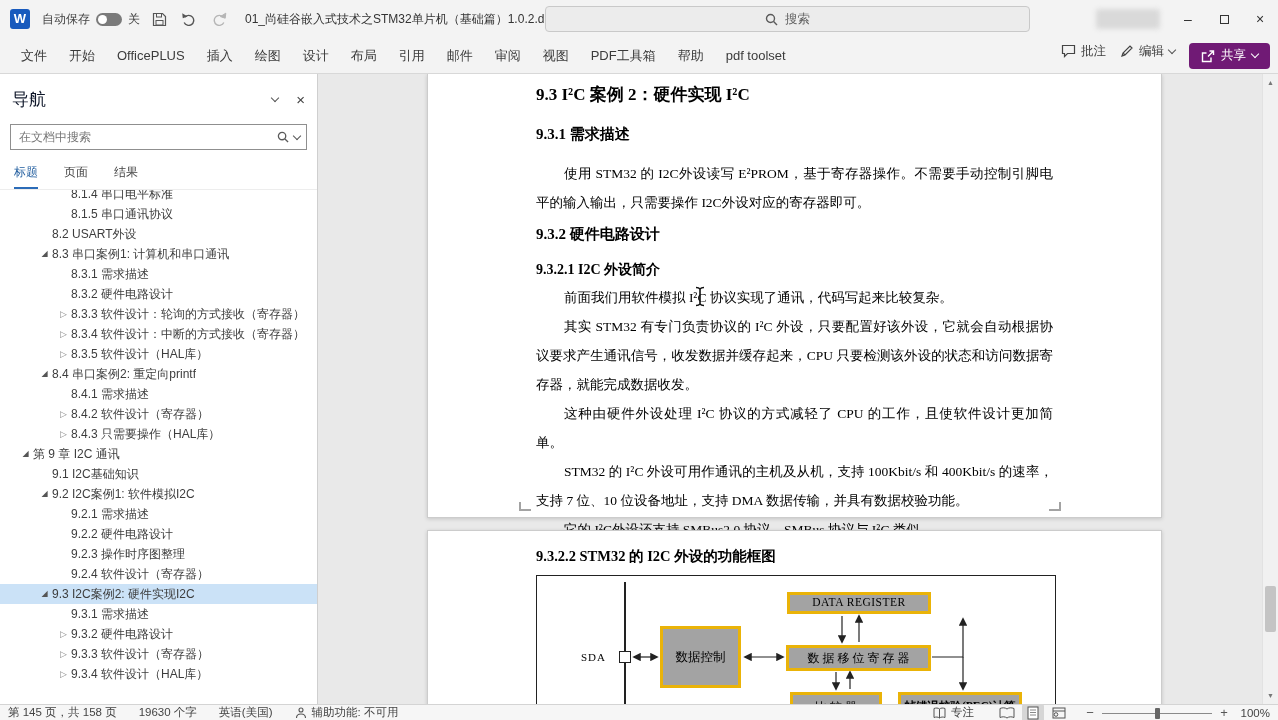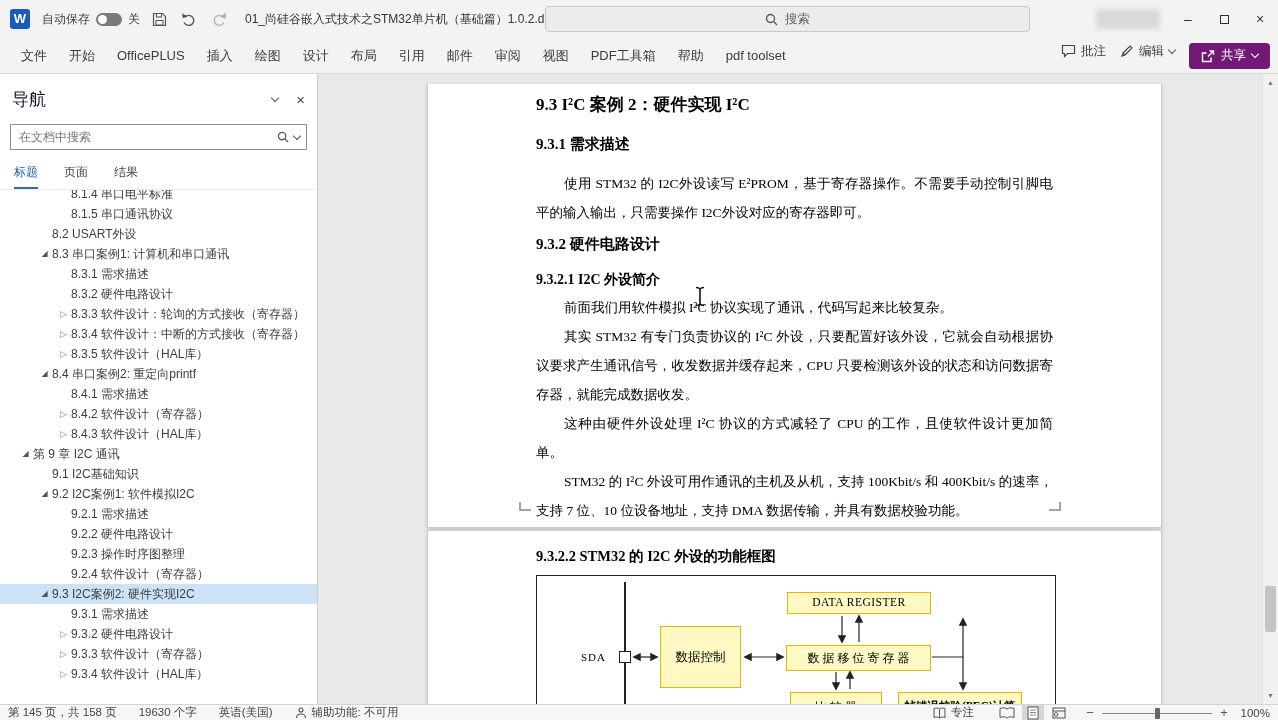--- a/index.html
+++ b/index.html
@@ -54,34 +54,34 @@
   .nav-item.clipped{margin-top:-9px}
   .nav-item.selected{background:#cbe2f7}
   .nav-item .tri{width:15px;flex:none;font-size:8px;color:#555;text-align:center;line-height:20px}
   .nav-item .tri.col{color:#888;font-size:9px}
   .lvl1{padding-left:18px}.lvl2{padding-left:37px}.lvl3{padding-left:56px}
   .lbl{overflow:hidden;text-overflow:clip}
 
   
   .docarea{flex:1;position:relative;overflow:hidden;background:#e9e9e9}
   .page{position:absolute;left:109px;width:735px;background:#fff;border:1px solid #cccccc;box-shadow:0 1px 4px rgba(0,0,0,.16)}
-  .page1{top:10px;height:444px;border-top:none}
+  .page1{top:0;height:444px;border-top:none}
   .page2{top:456px;height:520px}
   .p1inner{padding:8px 108px 0}
   .p2inner{padding:6px 108px 0}
   .doc-h1{font:bold 17px/26px "Liberation Serif","DejaVu Serif",serif;color:#000;margin:0 0 14px}
   .doc-h2{font:bold 15px/24px "Liberation Serif","DejaVu Serif",serif;color:#000;margin:5px 0 13px}
   .doc-h3{font:bold 14px/22px "Liberation Serif","DejaVu Serif",serif;color:#000;margin:6px 0 2px}
   .doc-p{font:13.5px/29px "Liberation Serif","DejaVu Serif",serif;color:#000;text-indent:28px;text-align:justify}
   .doc-h3b{font:bold 14.5px/22px "Liberation Serif","DejaVu Serif",serif;color:#000;margin:8px 0 8px}
 
   
   .diagram{position:relative;width:520px;height:440px;border:1.5px solid #222;margin-top:2px;background:#fff}
   .dsvg{position:absolute;left:0;top:0}
-  .dbox{position:absolute;border:1px solid #eab308;background:#fef9c3;display:flex;align-items:center;justify-content:center;font:12px/1 "Liberation Serif","DejaVu Serif",serif;color:#000;white-space:nowrap}
+  .dbox{position:absolute;border:3px solid #eab308;background:#a3a3a3;display:flex;align-items:center;justify-content:center;font:12px/1 "Liberation Serif","DejaVu Serif",serif;color:#000;white-space:nowrap}
   .dr{left:250px;top:16px;width:144px;height:22px;font-size:11.5px;letter-spacing:.5px}
   .dc{left:123px;top:50px;width:81px;height:62px;font-size:12.5px}
   .sr{left:249px;top:69px;width:145px;height:26px}
   .cmp{left:253px;top:116px;width:92px;height:30px}
   .pec{left:361px;top:116px;width:124px;height:30px;font-weight:bold;font-size:11.5px}
   .sda-sq{position:absolute;left:82px;top:75px;width:12px;height:12px;border:1.5px solid #222;background:#fff}
   .sda-lbl{position:absolute;left:44px;top:74px;font:11px/14px "Liberation Serif","DejaVu Serif",serif;letter-spacing:1px;color:#000}
 
   
   .crop{position:absolute;width:12px;height:9px;border:0 solid #a3a3a3}
@@ -279,21 +279,21 @@
           <div class="nav-item lvl3">
             <span class="tri none"></span>
             <span class="lbl">8.4.1 需求描述</span>
           </div>
           <div class="nav-item lvl3">
             <span class="tri col">▷</span>
             <span class="lbl">8.4.2 软件设计（寄存器）</span>
           </div>
           <div class="nav-item lvl3">
             <span class="tri col">▷</span>
-            <span class="lbl">8.4.3 软件设计（HAL库）</span>
+            <span class="lbl">8.4.3 只需要操作（HAL库）</span>
           </div>
           <div class="nav-item lvl1">
             <span class="tri exp">◢</span>
             <span class="lbl">第 9 章 I2C 通讯</span>
           </div>
           <div class="nav-item lvl2">
             <span class="tri none"></span>
             <span class="lbl">9.1 I2C基础知识</span>
           </div>
           <div class="nav-item lvl2">

